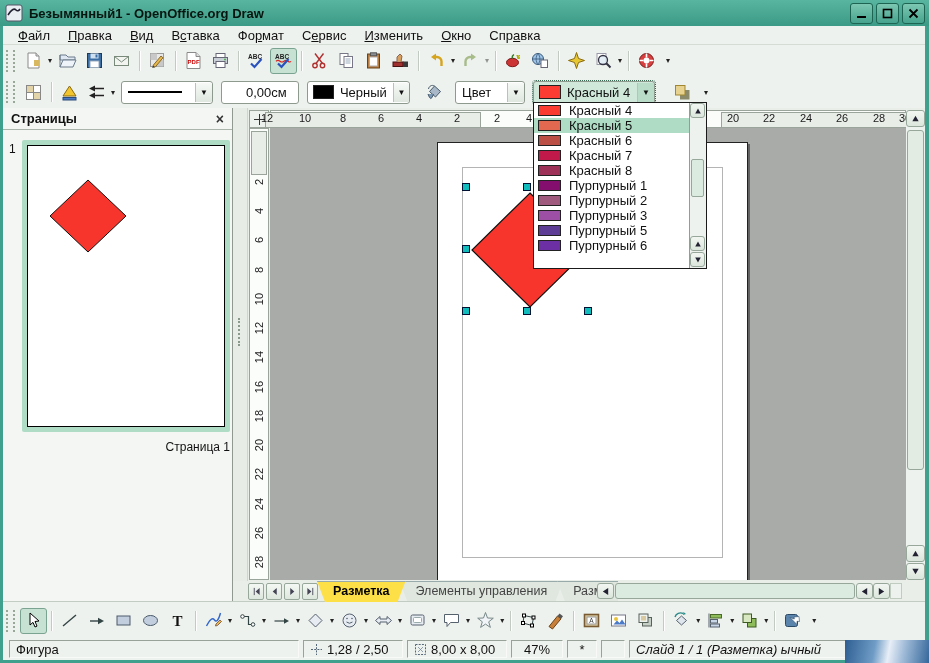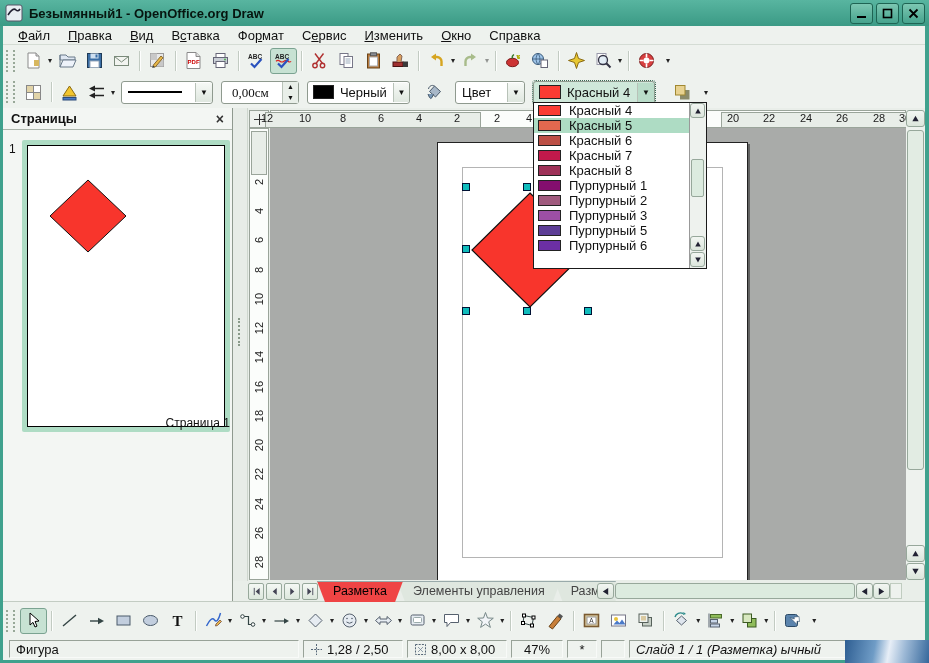--- a/index.html
+++ b/index.html
@@ -29,32 +29,32 @@
   .dim{opacity:.45;}
   
   .combo{height:21px;background:#fff;border:1px solid #8f9a8f;border-radius:3px;display:flex;align-items:center;margin:0 4px;}
   .combo .cval{padding:0 6px;white-space:nowrap;}
   .combo .cbtn{width:16px;height:19px;border-left:1px solid #b8c2b8;display:flex;align-items:center;justify-content:center;
     background:linear-gradient(#f6f9f6,#dfe7df);font-size:8px;}
   .swatch{width:20px;height:12px;border:1px solid #222;margin-left:5px;}
   #fill-color-combo{background:#cfe8da;outline:1px dotted #3a6a55;}
   #fill-color-combo .cbtn{background:#b9dcc9;}
   .spin{height:21px;background:#fff;border:1px solid #8f9a8f;border-radius:3px;display:flex;margin:0 4px;}
-  .spin .sval{padding:0 10px;line-height:21px;font-family:Liberation Serif, serif;}
+  .spin .sval{padding:0 24px;line-height:21px;}
   .spin .sarrs{width:15px;border-left:1px solid #b8c2b8;display:flex;flex-direction:column;}
   .spin .sarrs span{flex:1;font-size:7px;display:flex;align-items:center;justify-content:center;background:#e9efe9;}
   .linestyle-line{width:54px;border-top:2px solid #000;margin:0 6px;}
   
   #panel{position:absolute;left:3px;top:108px;width:230px;height:493px;background:#f3f6f3;border-right:1px solid #8f998f;box-sizing:border-box;}
   #panel-header{height:21px;border-bottom:1px solid #aab4aa;display:flex;align-items:center;padding:0 8px;font-weight:bold;}
   #panel-close{margin-left:auto;font-size:14px;line-height:14px;color:#333;}
   #thumb-frame{position:absolute;left:19px;top:32px;width:208px;height:292px;background:#aedcc4;padding:0;box-sizing:border-box;border-radius:2px;}
   #thumb-page{position:absolute;left:5px;top:5px;right:5px;bottom:5px;background:#fff;border:1px solid #000;}
   #thumb-num{position:absolute;left:6px;top:34px;font-size:12px;}
-  #thumb-caption{position:absolute;left:19px;top:308px;width:208px;text-align:right;font-size:12px;}
+  #thumb-caption{position:absolute;left:19px;top:332px;width:208px;text-align:right;font-size:12px;}
   
   #workspace{position:absolute;left:233px;top:108px;width:692px;height:493px;background:#e9eee9;}
   #splitter{position:absolute;left:233px;top:108px;width:14px;height:473px;background:#e7ece7;border-right:1px solid #cdd6cd;}
   #splitter .dots{position:absolute;left:5px;top:210px;width:3px;height:28px;border-left:2px dotted #8a9a8a;}
   #corner{position:absolute;left:249px;top:110px;width:20px;height:18px;background:#eef2ee;border:1px solid #9aa49a;box-sizing:border-box;display:flex;align-items:center;justify-content:center;}
   #hruler{position:absolute;left:270px;top:110px;width:636px;height:18px;background:#fbfdfb;border:1px solid #9aa49a;box-sizing:border-box;}
   .rbox{position:absolute;top:1px;height:14px;background:#e8ede8;border:1px solid #9aa49a;}
   .hnum{position:absolute;top:1px;width:18px;text-align:center;font-size:11px;color:#1a1a1a;}
   #vruler{position:absolute;left:249px;top:128px;width:20px;height:452px;background:#fbfdfb;border:1px solid #9aa49a;box-sizing:border-box;}
   .vbox{position:absolute;left:1px;width:14px;background:#e8ede8;border:1px solid #9aa49a;}
@@ -70,21 +70,21 @@
   .sbtn{background:linear-gradient(#f2f6f2,#dce6dc);border:1px solid #97a89b;border-radius:3px;display:flex;align-items:center;justify-content:center;box-sizing:border-box;}
   #vscroll{position:absolute;left:906px;top:110px;width:19px;height:470px;background:#eef2ee;}
   #vscroll .sbtn{position:absolute;left:0;width:19px;height:17px;}
   #vthumb{position:absolute;left:1px;top:20px;width:17px;height:340px;background:#e2ece3;border:1px solid #97a89b;border-radius:3px;box-sizing:border-box;}
   
   #tabbar{position:absolute;left:247px;top:581px;width:678px;height:20px;background:#e9eee9;display:flex;align-items:center;}
   .navb{width:14px;height:15px;margin:0 1px;background:linear-gradient(#f4f8f4,#dde7dd);border:1px solid #97a89b;border-radius:2px;display:flex;align-items:center;justify-content:center;}
   #tabs{display:flex;margin-left:4px;height:20px;}
   .tab{height:20px;line-height:19px;padding:0 16px;background:#dfe7df;color:#444;font-size:12.5px;
        clip-path:polygon(0 0,100% 0,calc(100% - 8px) 100%,8px 100%);margin-left:-6px;border-top:1px solid #9aa;}
-  .tab.active{background:#ef4444;color:#000;font-weight:normal;z-index:2;}
+  .tab.active{background:#fde047;color:#000;font-weight:bold;z-index:2;}
   .tab.clipped{max-width:34px;overflow:hidden;clip-path:polygon(0 0,100% 0,100% 100%,8px 100%);}
   #hscroll{position:absolute;left:350px;top:2px;height:16px;display:flex;align-items:center;}
   #hthumb{width:240px;height:16px;background:#dcebdf;border:1px solid #97a89b;border-radius:3px;box-sizing:border-box;margin:0 1px;}
   #hscroll .sbtn{width:17px;height:16px;}
   #hstub{width:12px;height:16px;background:#eef2ee;border:1px solid #c0ccc0;box-sizing:border-box;}
   
   #drawbar{top:601px;height:37px;display:flex;align-items:center;border-top:1px solid #c3ccc3;}
   #statusbar{top:638px;height:22px;display:flex;align-items:center;padding-left:6px;box-sizing:border-box;gap:4px;}
   .cell{height:18px;line-height:17px;border:1px solid;border-color:#98a298 #f8faf8 #f8faf8 #98a298;
         padding:0 6px;font-size:13px;white-space:nowrap;overflow:hidden;box-sizing:border-box;display:flex;align-items:center;gap:4px;}

